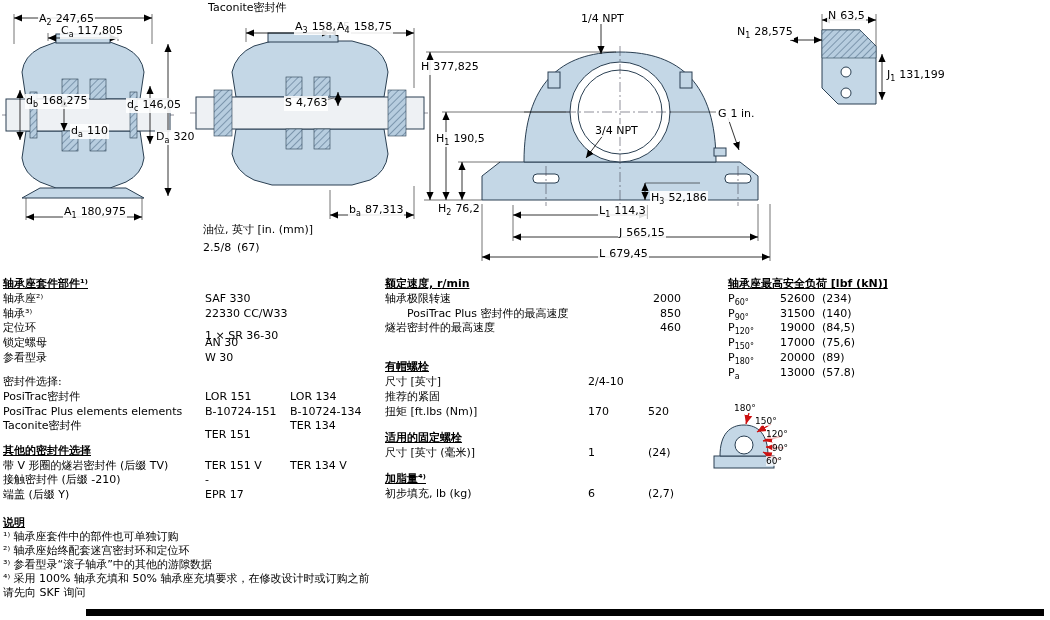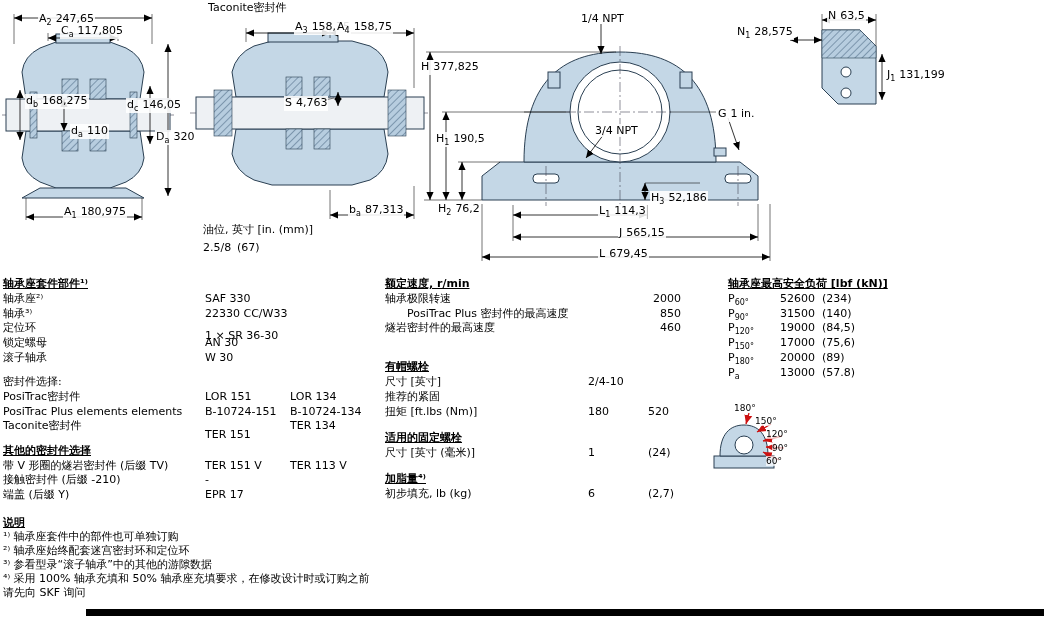--- a/index.html
+++ b/index.html
@@ -197,38 +197,38 @@
   <div>
     <span class="t b u" style="left:3px;top:277px">轴承座套件部件¹⁾</span>
     <span class="t" style="left:3px;top:292px">轴承座²⁾</span>
     <span class="t" style="left:205px;top:292px">SAF 330</span>
     <span class="t" style="left:3px;top:307px">轴承³⁾</span>
     <span class="t" style="left:205px;top:307px">22330 CC/W33</span>
     <span class="t" style="left:3px;top:321px">定位环</span>
     <span class="t" style="left:205px;top:329px">1 × SR 36-30</span>
     <span class="t" style="left:3px;top:336px">锁定螺母</span>
     <span class="t" style="left:205px;top:336px">AN 30</span>
-    <span class="t" style="left:3px;top:351px">滚子轴承</span>
+    <span class="t" style="left:3px;top:351px">参看型录</span>
     <span class="t" style="left:205px;top:351px">W 30</span>
 
     <span class="t" style="left:3px;top:375px">密封件选择:</span>
     <span class="t" style="left:3px;top:390px">PosiTrac密封件</span>
     <span class="t" style="left:205px;top:390px">LOR 151</span>
     <span class="t" style="left:290px;top:390px">LOR 134</span>
     <span class="t" style="left:3px;top:405px">PosiTrac Plus elements elements</span>
     <span class="t" style="left:205px;top:405px">B-10724-151</span>
     <span class="t" style="left:290px;top:405px">B-10724-134</span>
     <span class="t" style="left:3px;top:419px">Taconite密封件</span>
     <span class="t" style="left:205px;top:428px">TER 151</span>
     <span class="t" style="left:290px;top:419px">TER 134</span>
 
     <span class="t b u" style="left:3px;top:444px">其他的密封件选择</span>
     <span class="t" style="left:3px;top:459px">带 V 形圈的燧岩密封件 (后缀 TV)</span>
     <span class="t" style="left:205px;top:459px">TER 151 V</span>
-    <span class="t" style="left:290px;top:459px">TER 113 V</span>
+    <span class="t" style="left:290px;top:459px">TER 134 V</span>
     <span class="t" style="left:3px;top:473px">接触密封件 (后缀 -210)</span>
     <span class="t" style="left:205px;top:473px">-</span>
     <span class="t" style="left:3px;top:488px">端盖 (后缀 Y)</span>
     <span class="t" style="left:205px;top:488px">EPR 17</span>
   </div>
 
   <div>
     <span class="t b u" style="left:385px;top:277px">额定速度, r/min</span>
     <span class="t" style="left:385px;top:292px">轴承极限转速</span>
     <span class="t r" style="left:631px;top:292px">2000</span>
@@ -237,21 +237,21 @@
     <span class="t" style="left:385px;top:321px">燧岩密封件的最高速度</span>
     <span class="t r" style="left:631px;top:321px">460</span>
   </div>
 
   <div>
     <span class="t b u" style="left:385px;top:360px">有帽螺栓</span>
     <span class="t" style="left:385px;top:375px">尺寸 [英寸]</span>
     <span class="t" style="left:588px;top:375px">2/4-10</span>
     <span class="t" style="left:385px;top:390px">推荐的紧固</span>
     <span class="t" style="left:385px;top:405px">扭矩 [ft.lbs (Nm)]</span>
-    <span class="t" style="left:588px;top:405px">180</span>
+    <span class="t" style="left:588px;top:405px">170</span>
     <span class="t" style="left:648px;top:405px">520</span>
   </div>
 
   <div>
     <span class="t b u" style="left:385px;top:431px">适用的固定螺栓</span>
     <span class="t" style="left:385px;top:446px">尺寸 [英寸 (毫米)]</span>
     <span class="t" style="left:588px;top:446px">1</span>
     <span class="t" style="left:648px;top:446px">(24)</span>
   </div>
 

